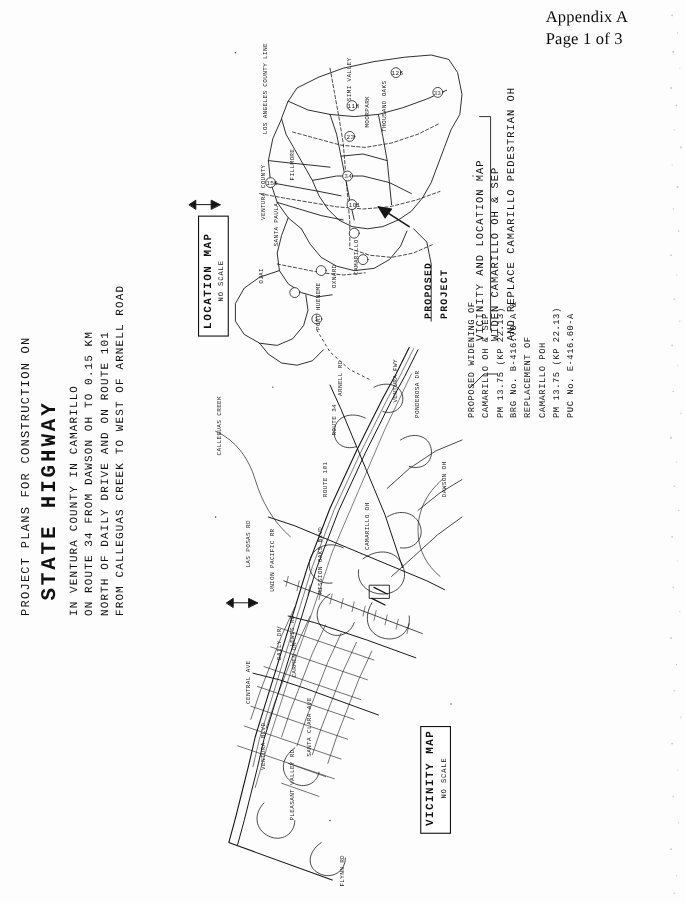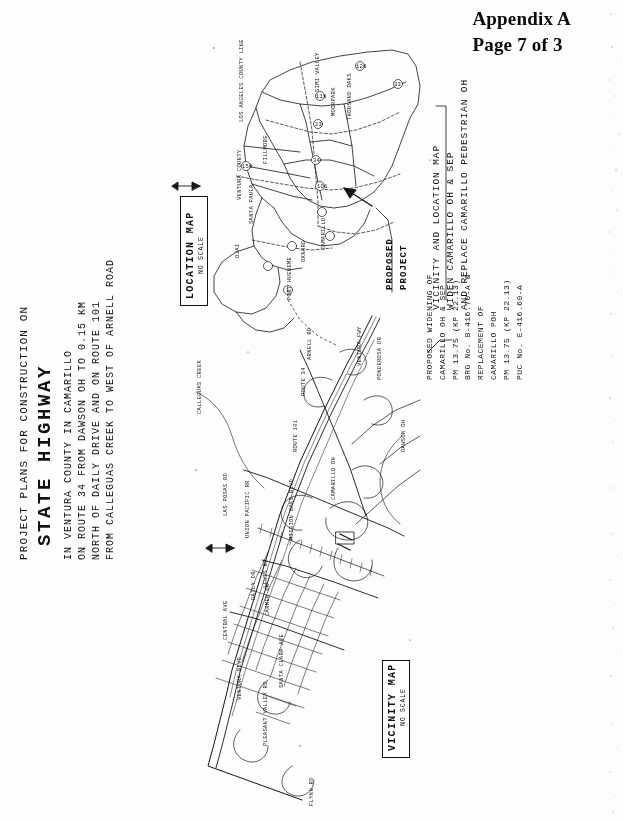--- a/index.html
+++ b/index.html
@@ -17,22 +17,22 @@
     background: #fdfdfd;
     overflow: hidden;
   }
   
   #appendix-block {
     position: absolute;
     top: 6px;
     right: 52px;
     text-align: left;
     font-family: "Liberation Serif", serif;
-    font-size: 19px;
-    font-weight: bold;
+    font-size: 15px;
+    font-weight: normal;
     color: #0a0a0a;
     line-height: 1.35;
     letter-spacing: 0.2px;
   }
   
   .rot90 {
     transform-origin: 0 0;
     transform: rotate(-90deg);
     white-space: nowrap;
   }
@@ -167,21 +167,21 @@
     opacity: 0.55;
   }
 </style>
 </head>
 <body>
 
 <div id="page">
 
   <div id="appendix-block">
     <div>Appendix A</div>
-    <div>Page 7 of 3</div>
+    <div>Page 1 of 3</div>
   </div>
 
   <svg id="scan-edge" viewBox="0 0 16 821" preserveAspectRatio="none">
     <g fill="#9a9a9a">
       <circle cx="4" cy="14" r="0.8"></circle>
         <circle cx="9" cy="30" r="0.6"></circle>
         <circle cx="5" cy="47" r="0.9"></circle>
       <circle cx="11" cy="62" r="0.5"></circle>
         <circle cx="3" cy="80" r="0.8"></circle>
         <circle cx="8" cy="96" r="0.7"></circle>

